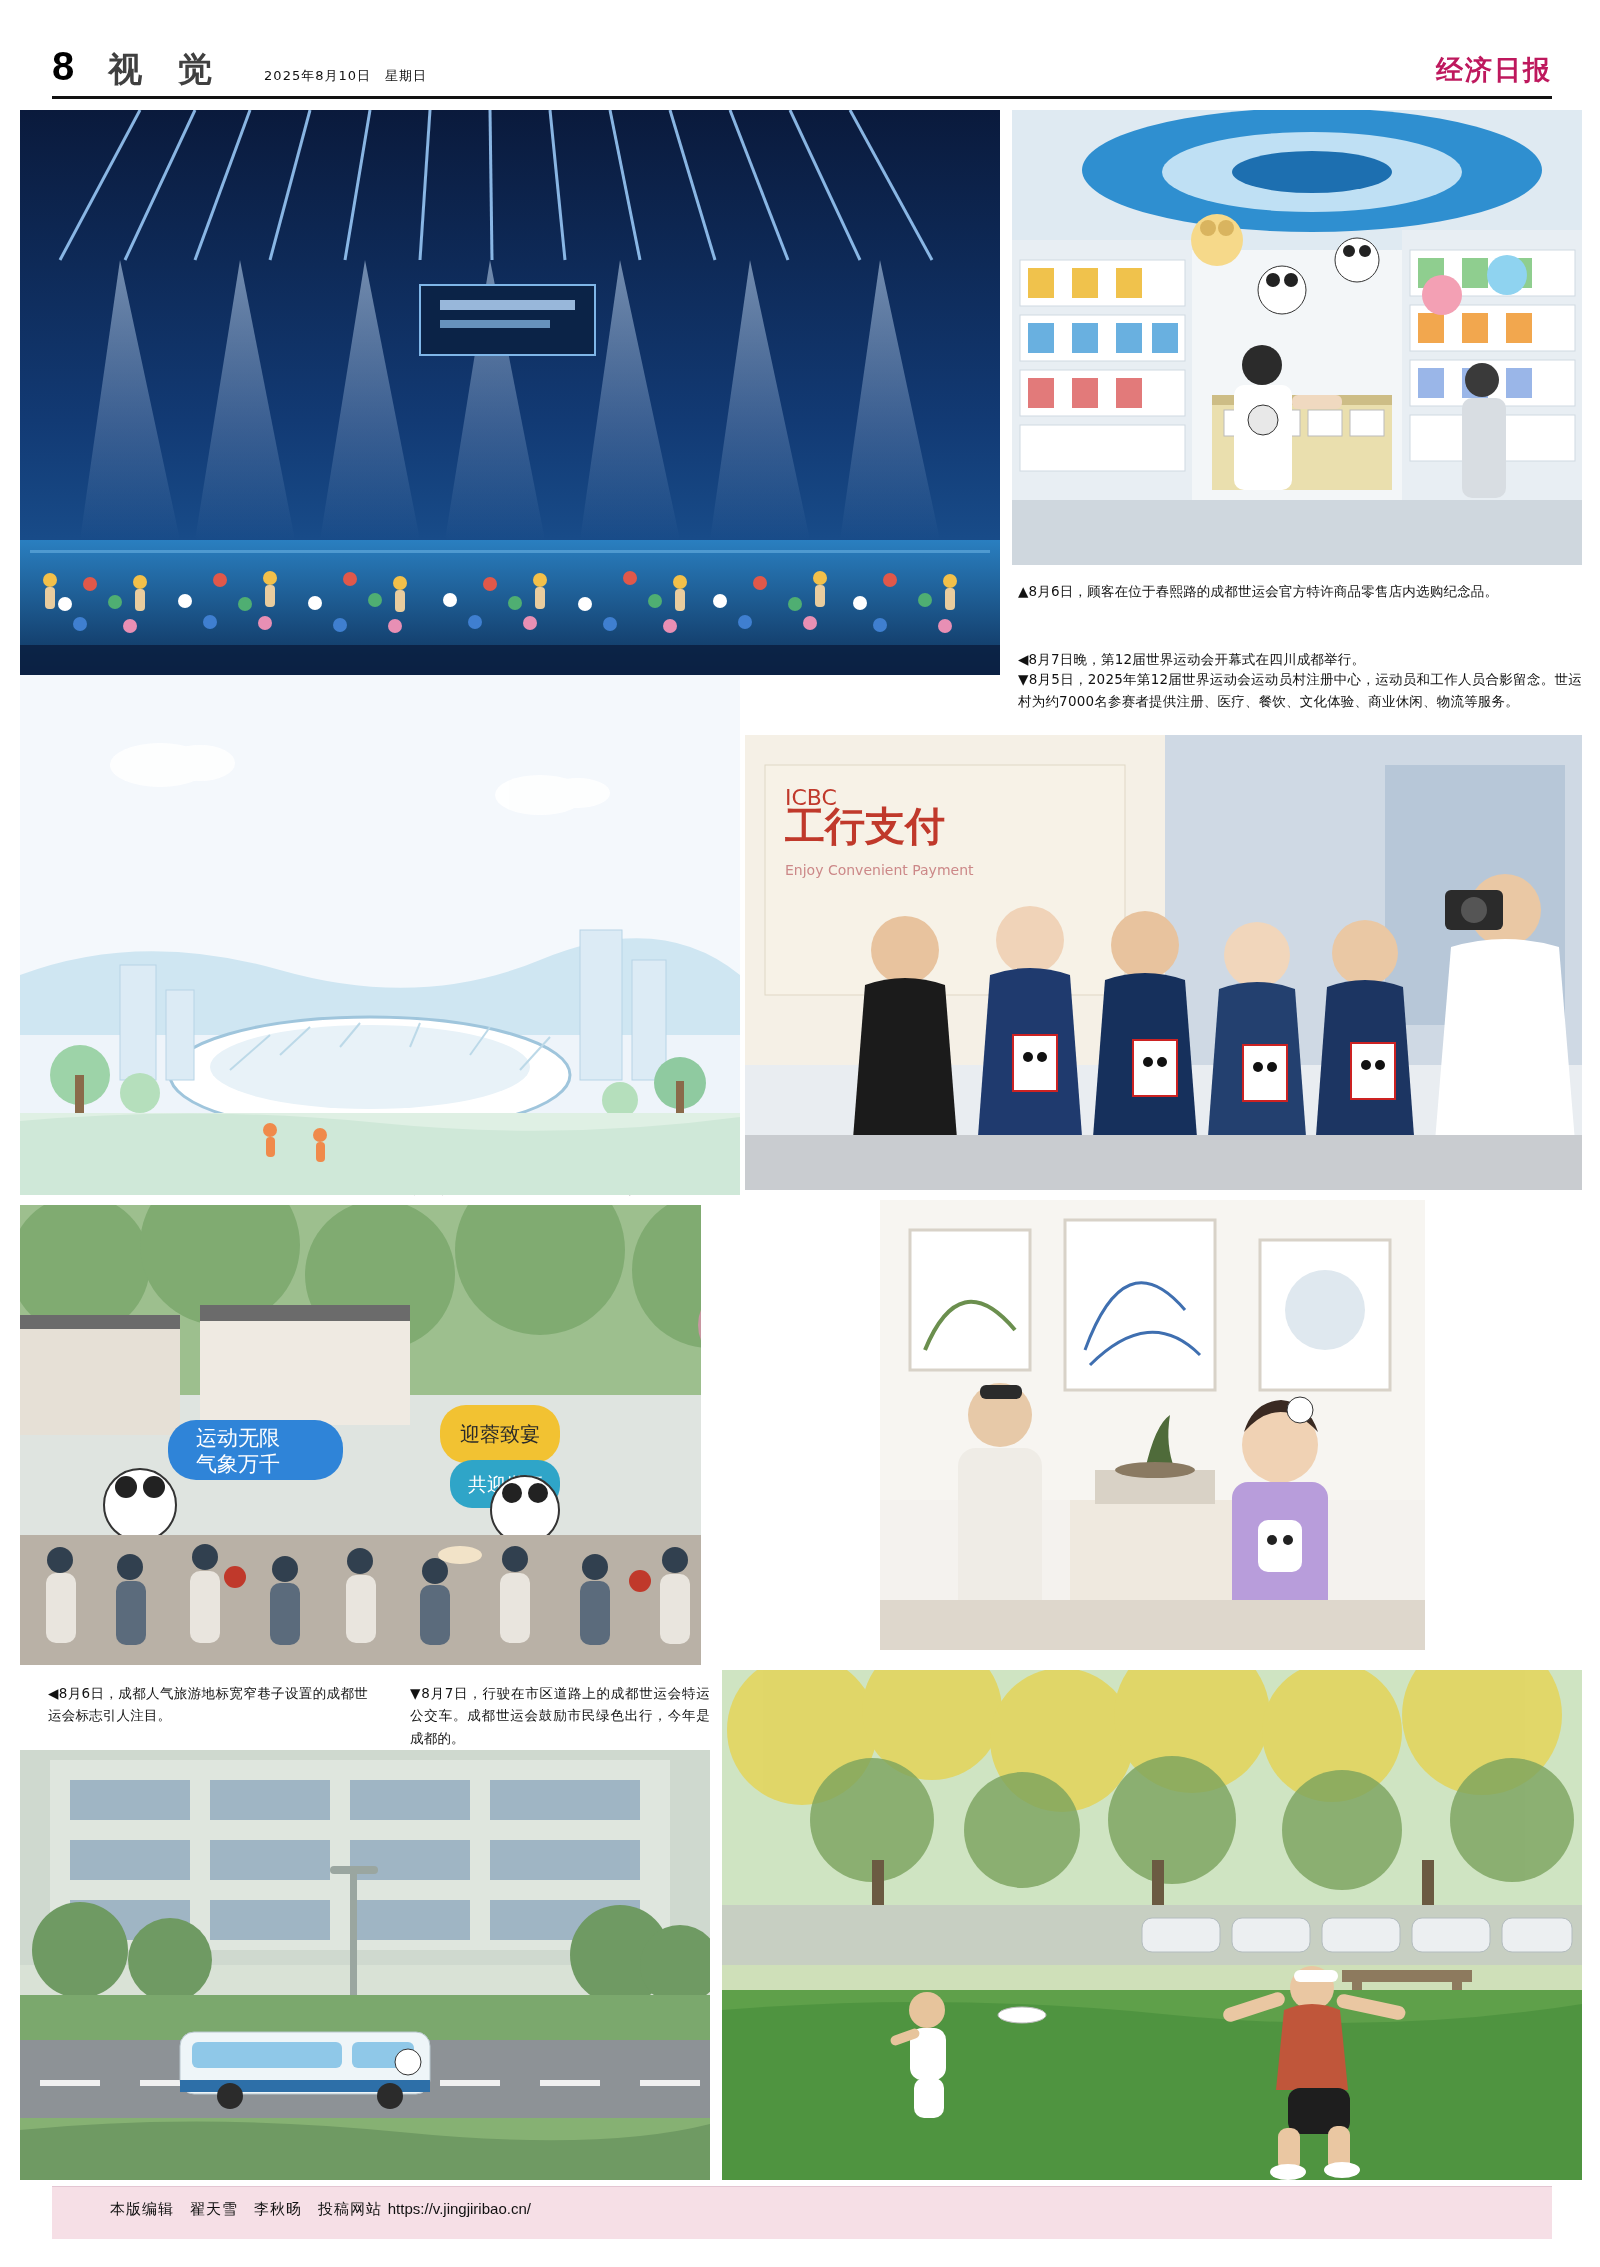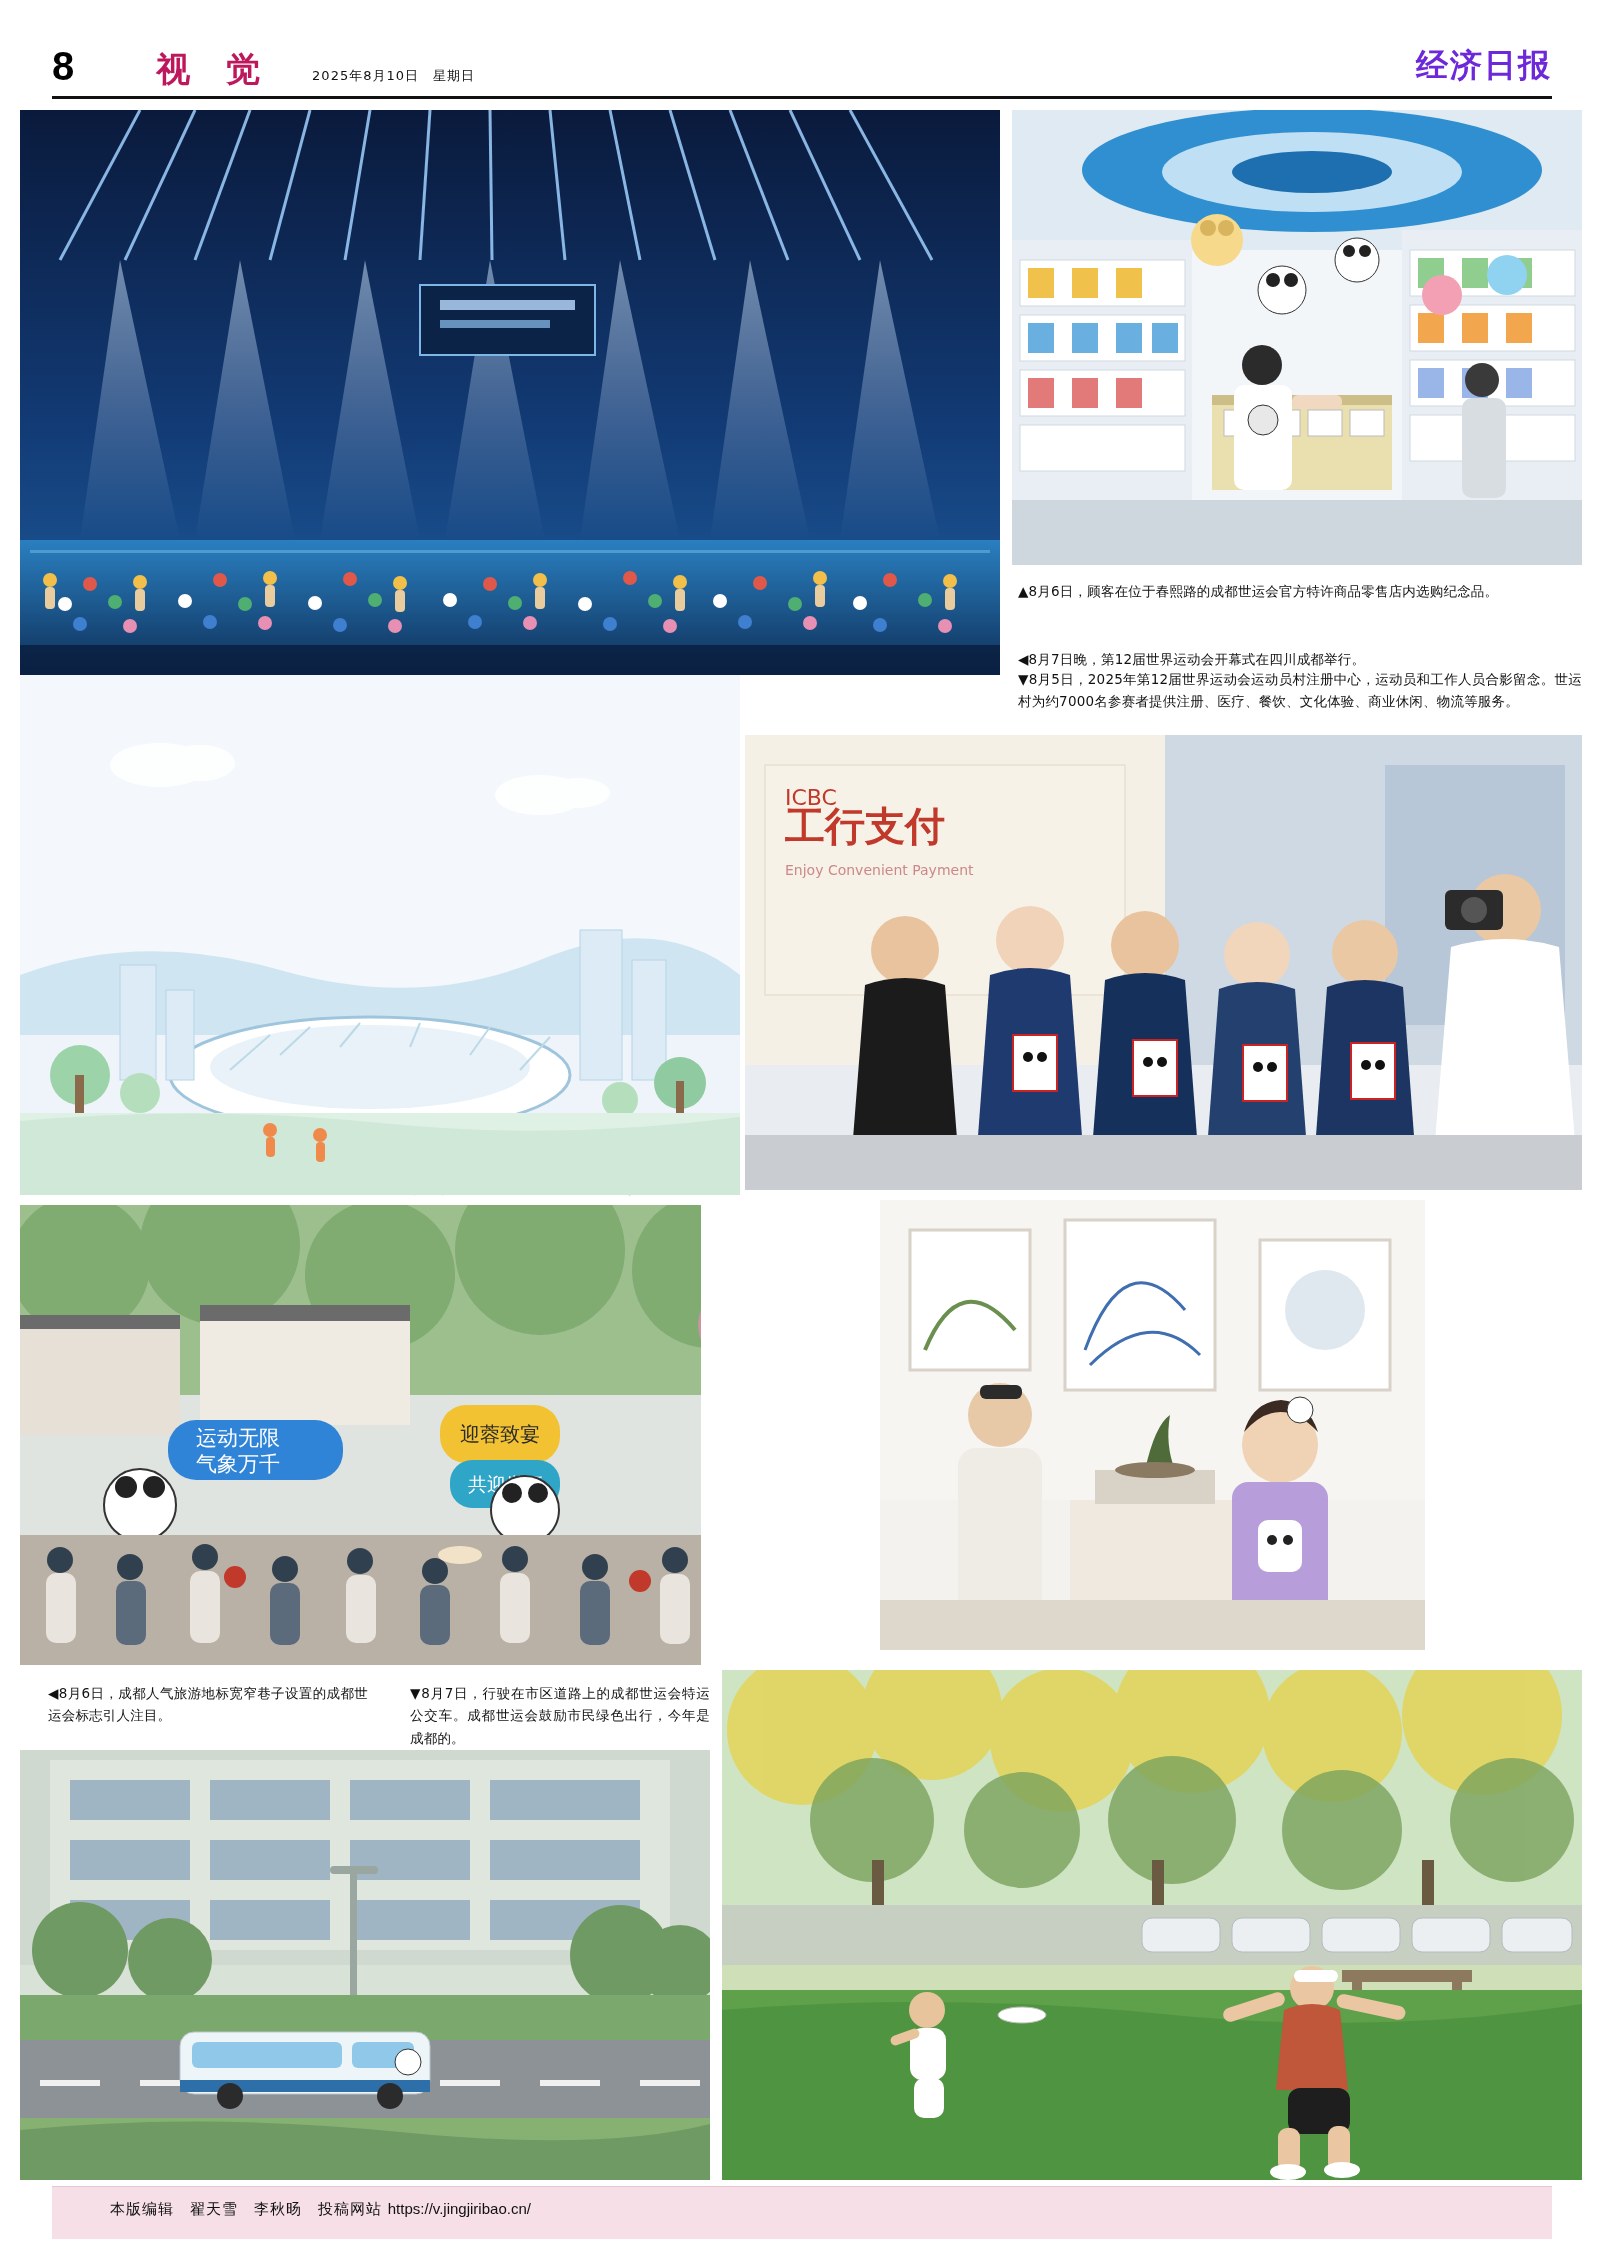--- a/index.html
+++ b/index.html
@@ -21,31 +21,31 @@
     display:flex;align-items:flex-end;
   }
   .page-num{
     font-family:"Liberation Sans", sans-serif;
     font-size:40px;font-weight:bold;letter-spacing:0;line-height:1;
     margin-right:34px;color:#000;
   }
   .section-title{
     font-family:"DejaVu Sans", sans-serif;
     font-size:34px;font-weight:bold;letter-spacing:12px;line-height:1;
-    margin-right:40px;color:#be185d;margin-left:48px;
+    margin-right:40px;color:#404040;
   }
   .dateline{
     font-family:"DejaVu Sans", sans-serif;
     font-size:13px;line-height:1;color:#111;padding-bottom:4px;
     letter-spacing:1px;
   }
   .brand{
     position:absolute;right:0;bottom:-2px;
     font-family:"DejaVu Serif", serif;
-    font-size:32px;font-weight:bold;letter-spacing:2px;color:#6d28d9;
+    font-size:27px;font-weight:bold;letter-spacing:2px;color:#be185d;
     white-space:nowrap;
   }
   .rule{
     position:absolute;left:52px;top:96px;width:1500px;height:3px;background:#111;
   }
   
   .photo{position:absolute;overflow:hidden;background:#fef9c3;}
   .cap{
     position:absolute;
     font-family:"DejaVu Sans", sans-serif;

